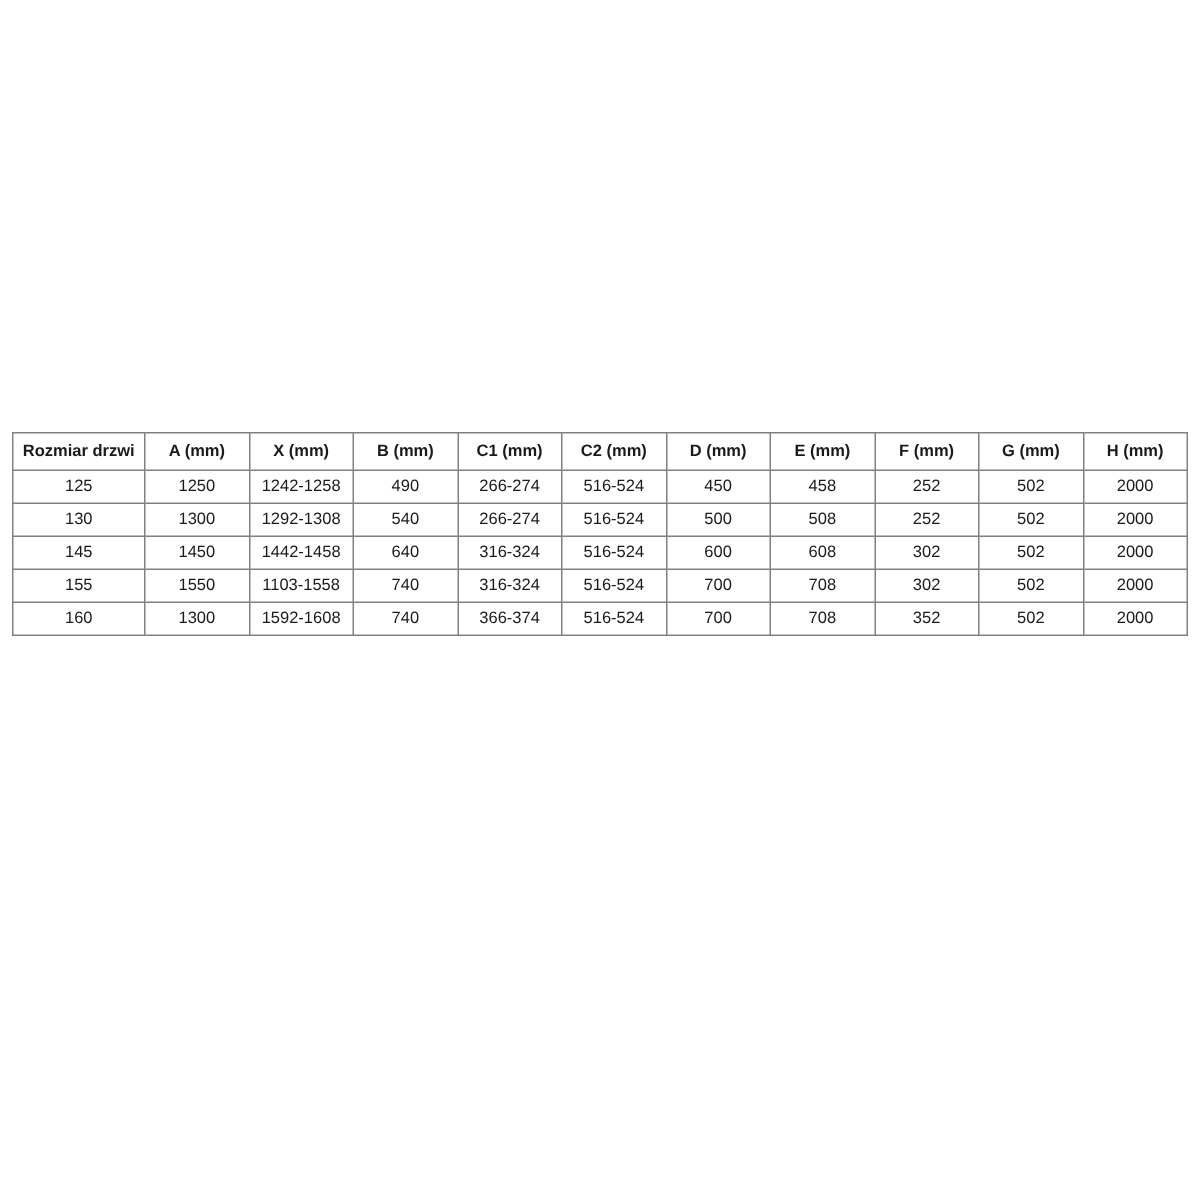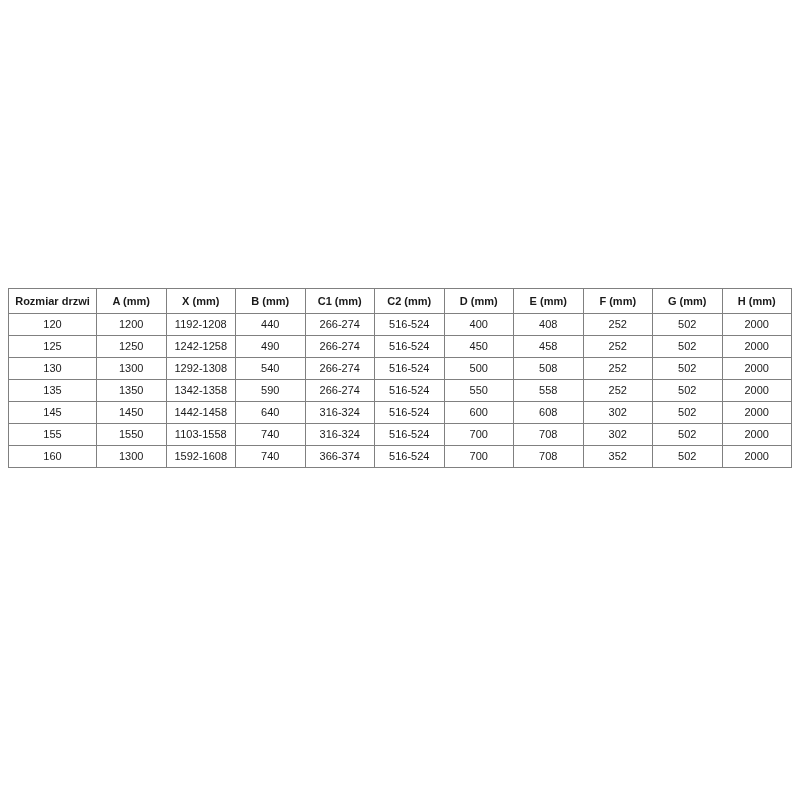--- a/index.html
+++ b/index.html
@@ -76,33 +76,20 @@
         <th>C2 (mm)</th>
         <th>D (mm)</th>
         <th>E (mm)</th>
         <th>F (mm)</th>
         <th>G (mm)</th>
         <th>H (mm)</th>
       </tr>
     </thead>
     <tbody>
         <tr>
-          <td>120</td>
-          <td>1200</td>
-          <td>1192-1208</td>
-          <td>440</td>
-          <td>266-274</td>
-          <td>516-524</td>
-          <td>400</td>
-          <td>408</td>
-          <td>252</td>
-          <td>502</td>
-          <td>2000</td>
-        </tr>
-        <tr>
           <td>125</td>
           <td>1250</td>
           <td>1242-1258</td>
           <td>490</td>
           <td>266-274</td>
           <td>516-524</td>
           <td>450</td>
           <td>458</td>
           <td>252</td>
           <td>502</td>
@@ -110,33 +97,20 @@
         </tr>
         <tr>
           <td>130</td>
           <td>1300</td>
           <td>1292-1308</td>
           <td>540</td>
           <td>266-274</td>
           <td>516-524</td>
           <td>500</td>
           <td>508</td>
-          <td>252</td>
-          <td>502</td>
-          <td>2000</td>
-        </tr>
-        <tr>
-          <td>135</td>
-          <td>1350</td>
-          <td>1342-1358</td>
-          <td>590</td>
-          <td>266-274</td>
-          <td>516-524</td>
-          <td>550</td>
-          <td>558</td>
           <td>252</td>
           <td>502</td>
           <td>2000</td>
         </tr>
         <tr>
           <td>145</td>
           <td>1450</td>
           <td>1442-1458</td>
           <td>640</td>
           <td>316-324</td>

